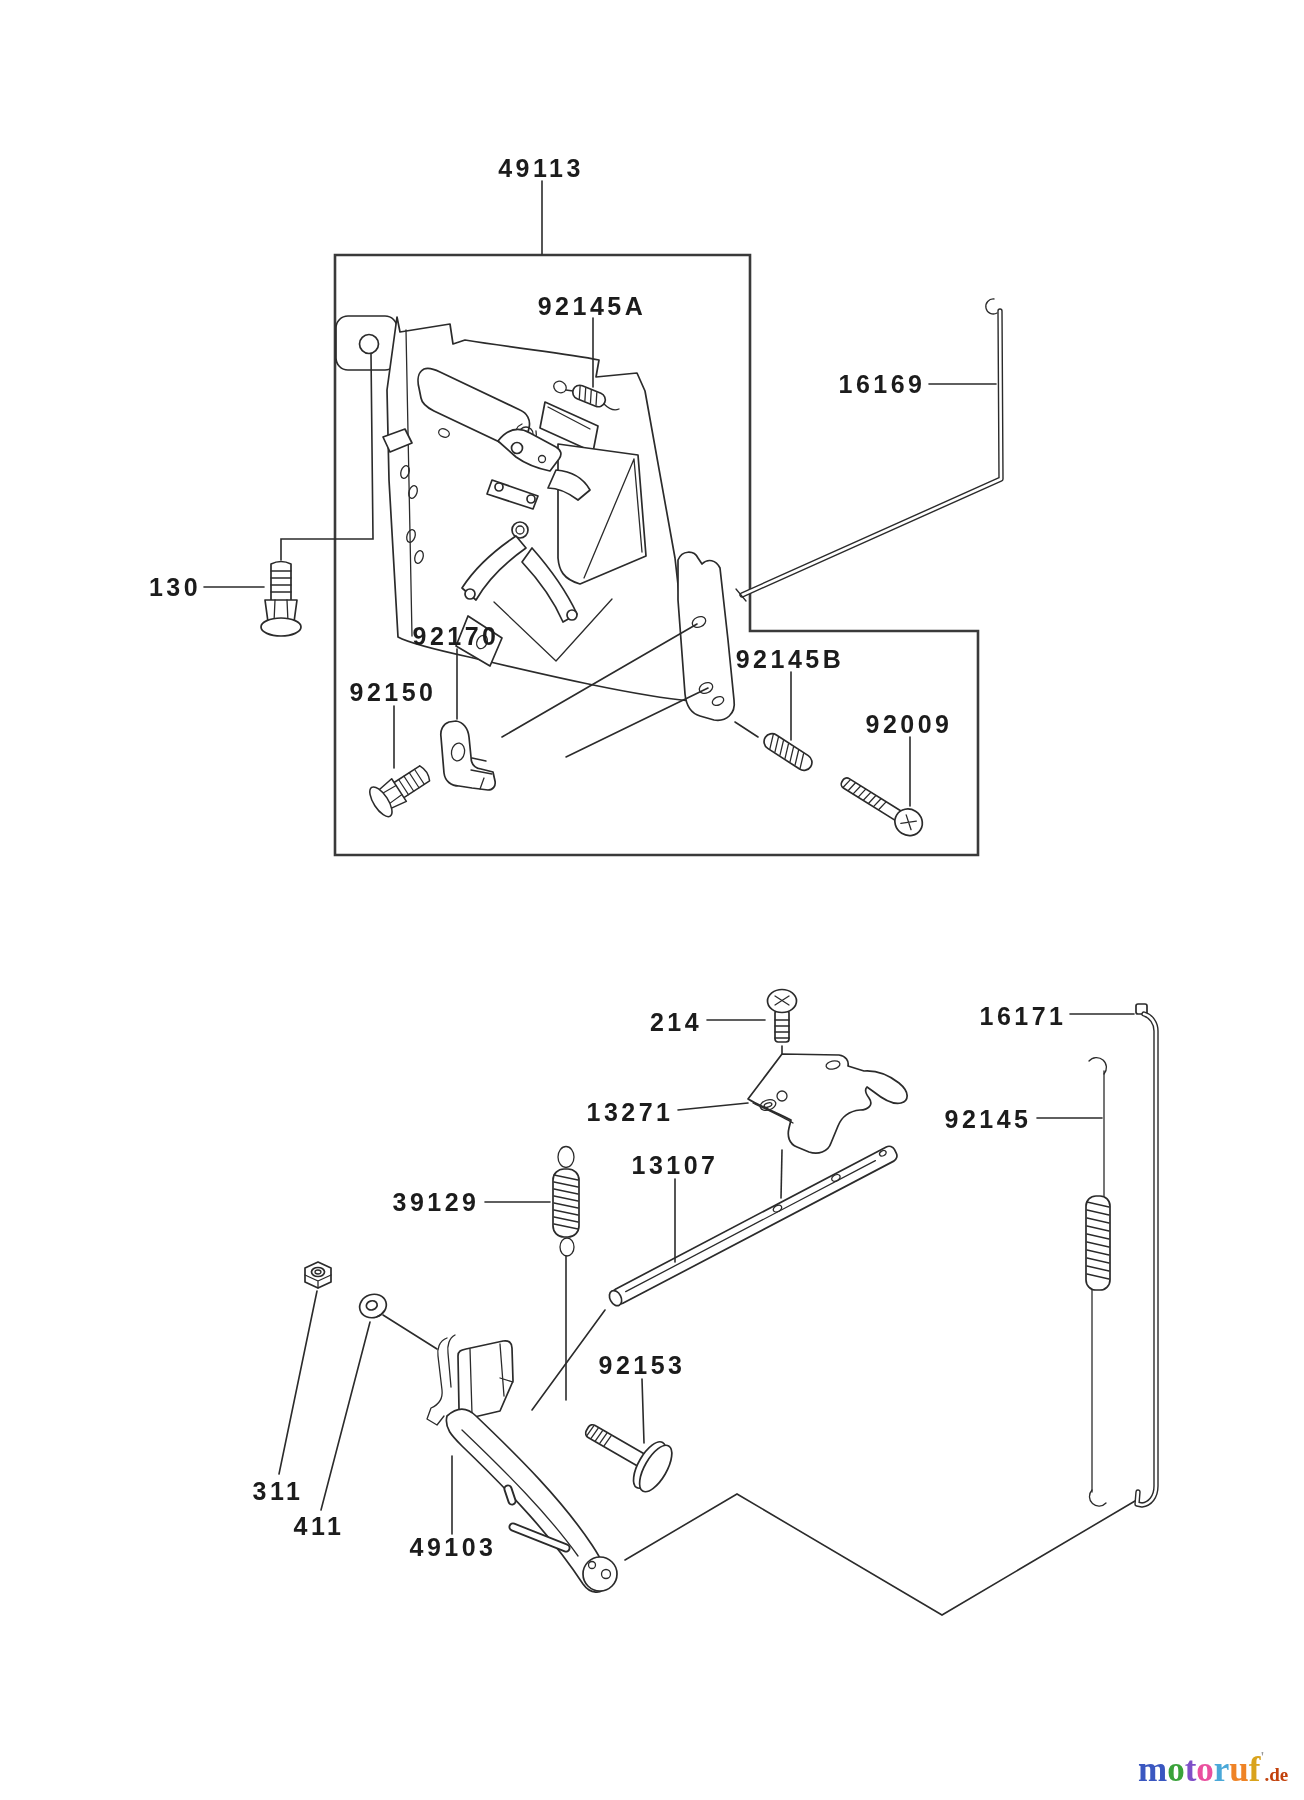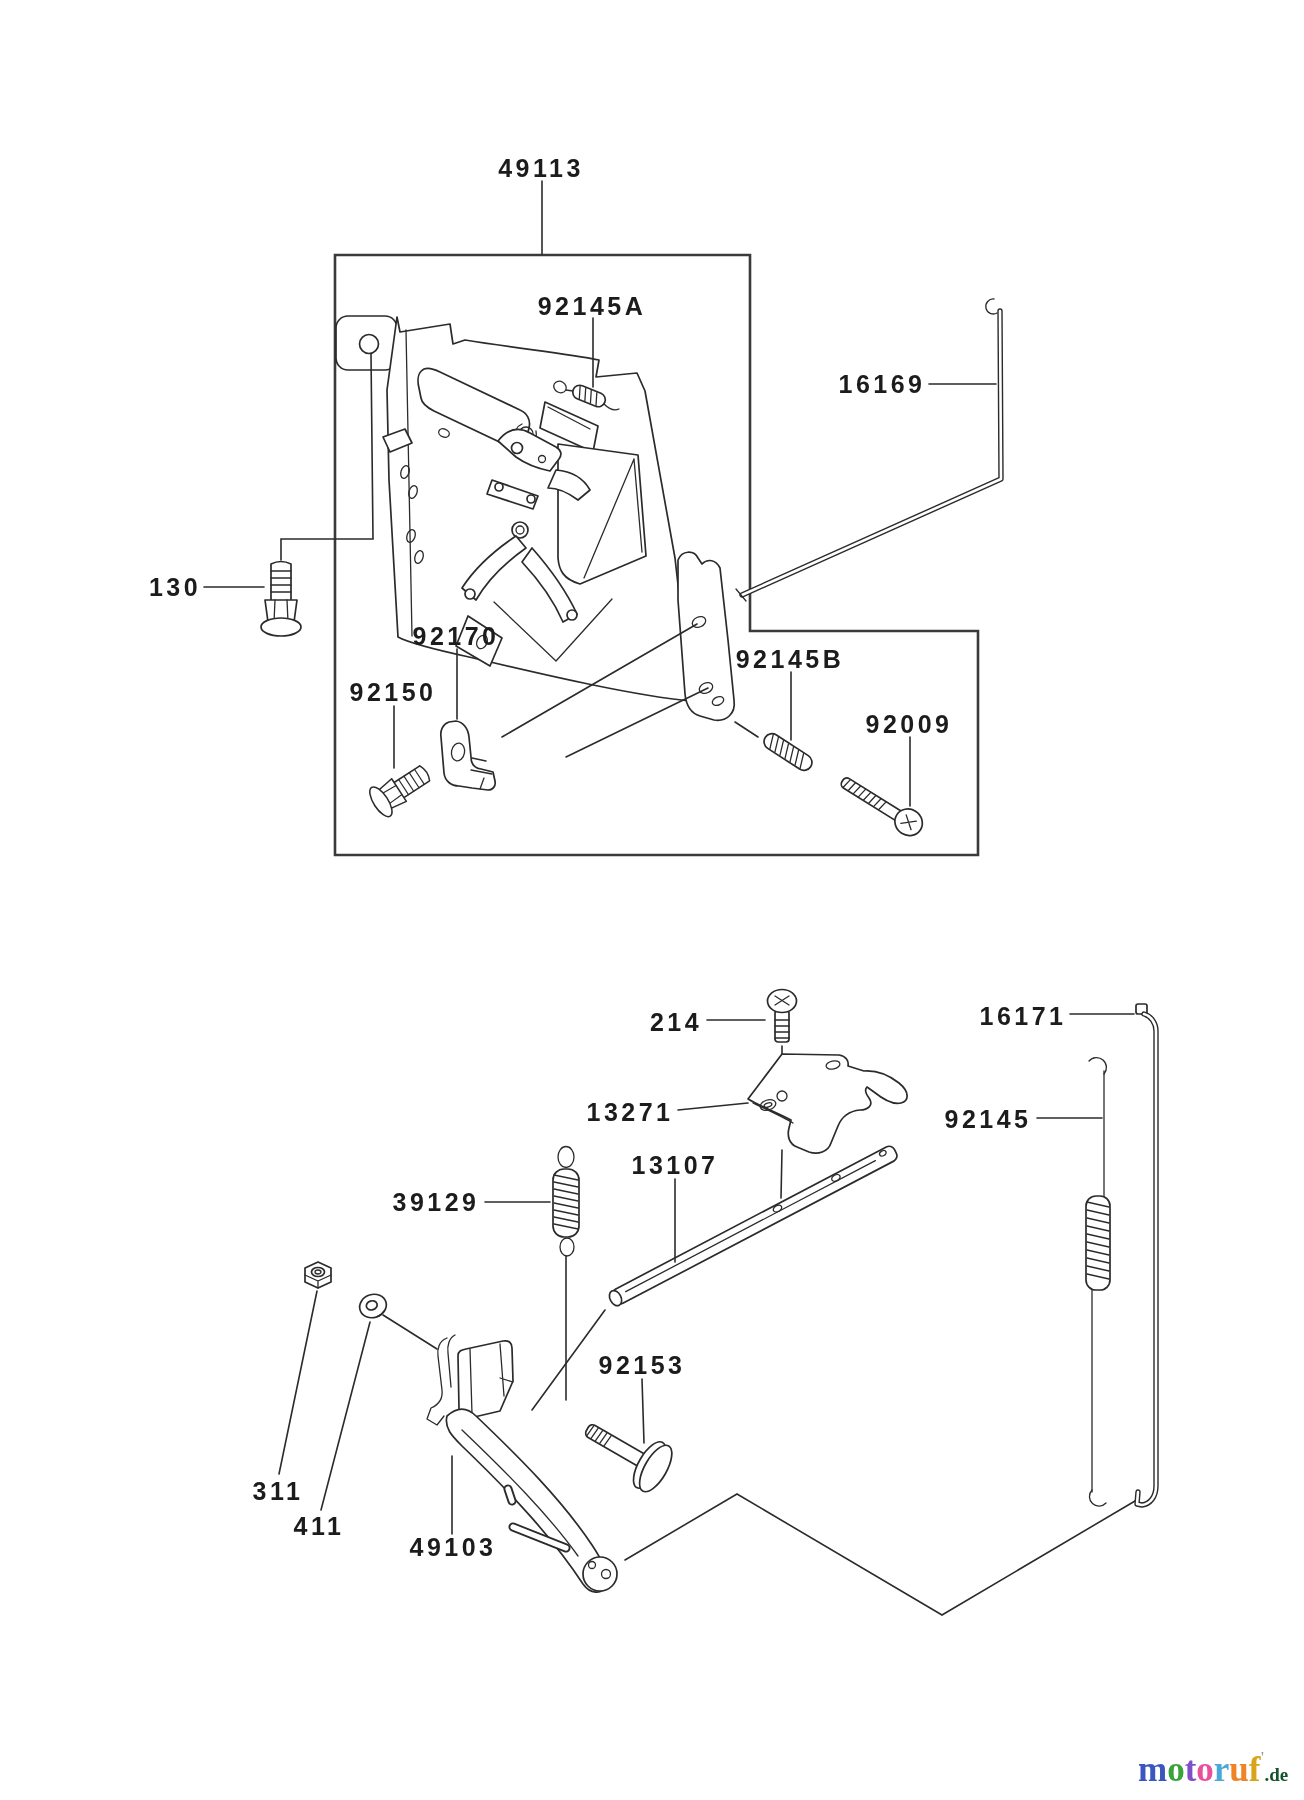--- a/index.html
+++ b/index.html
@@ -12,21 +12,21 @@
   .thin{fill:none;stroke:#2b2b2b;stroke-width:1.3;stroke-linecap:round;stroke-linejoin:round;}
   .wf{fill:#ffffff;stroke:#2b2b2b;stroke-width:1.7;stroke-linecap:round;stroke-linejoin:round;}
   .ldr{stroke:#2b2b2b;stroke-width:1.6;fill:none;stroke-linecap:round;}
   .boxln{fill:none;stroke:#3a3a3a;stroke-width:2.6;}
   .rodo{fill:none;stroke:#2b2b2b;stroke-width:5.4;stroke-linecap:round;stroke-linejoin:round;}
   .rodi{fill:none;stroke:#ffffff;stroke-width:2.6;stroke-linecap:round;stroke-linejoin:round;}
   .slot9{fill:none;stroke:#2b2b2b;stroke-width:9;stroke-linecap:round;}
   .slot5{fill:none;stroke:#ffffff;stroke-width:5.2;stroke-linecap:round;}
   #watermark{position:absolute;left:1138px;top:1750px;white-space:nowrap;
              font-family:"Liberation Serif", serif;font-weight:bold;font-size:35px;cursor:pointer;}
-  #watermark .de{font-size:19px;font-weight:bold;color:#14532d;}
+  #watermark .de{font-size:19px;font-weight:bold;color:#c2410c;}
   #watermark .tick{font-size:14px;color:#9a9a9a;vertical-align:top;}
   .wm0{color:#3a57c0}.wm1{color:#3aa23a}.wm2{color:#7e4fc8}.wm3{color:#ea4f9e}
   .wm4{color:#4aa8d8}.wm5{color:#ef8326}.wm6{color:#d9a31c}
 </style>
 </head>
 <body>
 
 <div id="stage">
 <svg width="1304" height="1800" viewBox="0 0 1304 1800">
 

